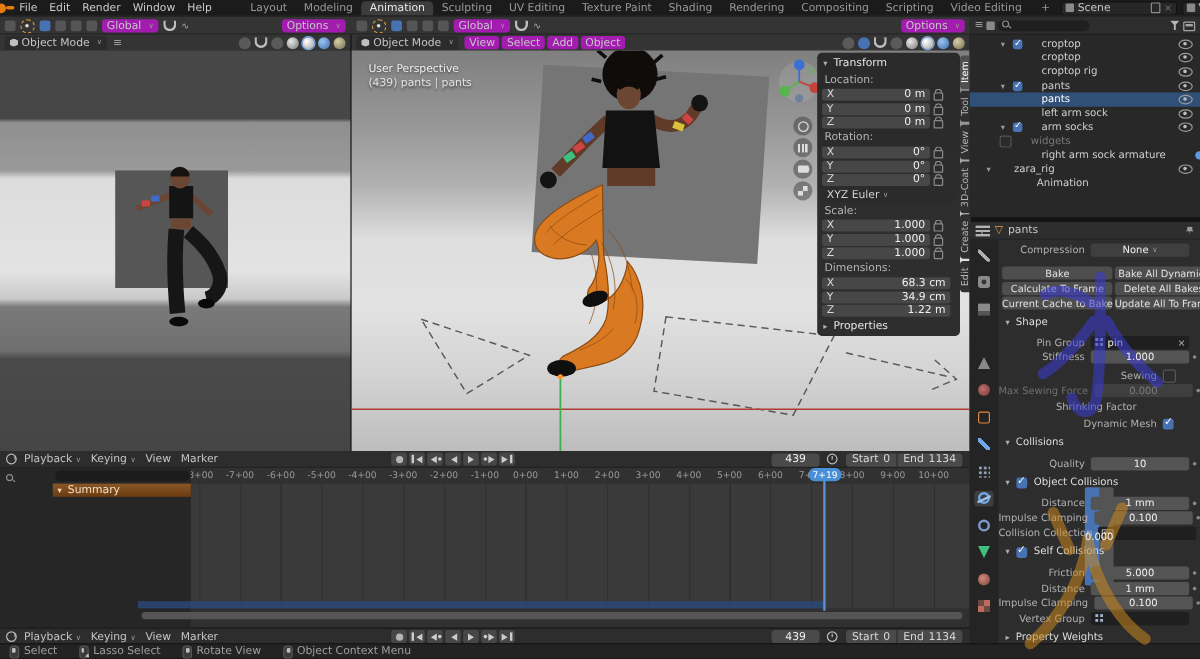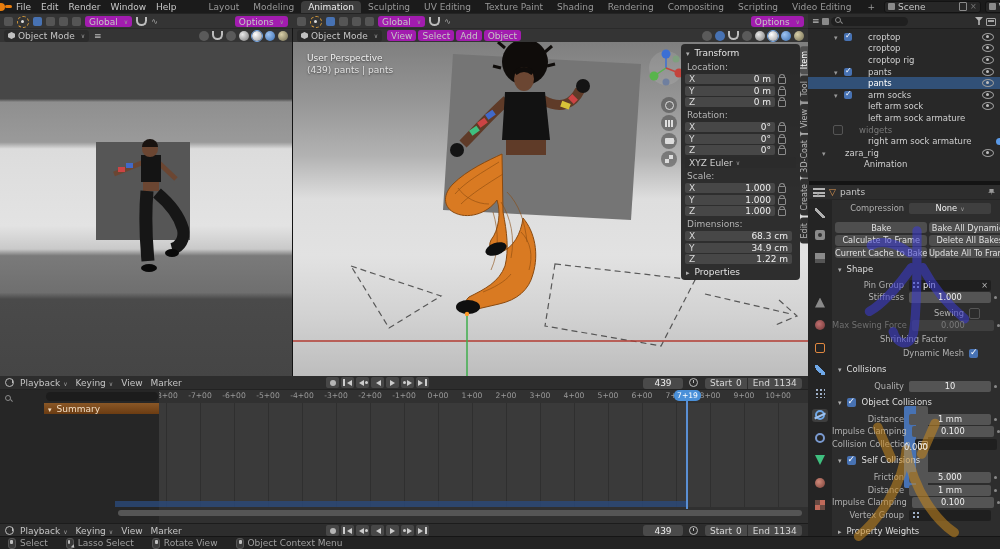--- a/index.html
+++ b/index.html
@@ -605,54 +605,42 @@
           <span class="oic"></span>
           <span class="olabel">pants</span>
           <span class="obadges">
             <i class="b1"></i>
             <i class="b2"></i>
             <i class="b3"></i>
           </span>
           <span class="oeye"></span>
         </div>
 
-        <div class="orow coll">
-          <span class="otri"></span>
-          <span class="ocb"></span>
-          <span class="oic"></span>
-          <span class="olabel">arm socks</span>
-
-          <span class="oeye"></span>
-        </div>
-
         <div class="orow mesh">
           <span class="otri"></span>
 
           <span class="oic"></span>
           <span class="olabel">left arm sock</span>
           <span class="obadges">
             <i class="b1"></i>
             <i class="b2"></i>
             <i class="b3"></i>
           </span>
           <span class="oeye"></span>
         </div>
 
-        <div class="orow armature">
+        <div class="orow coll">
           <span class="otri"></span>
-
+          <span class="ocb"></span>
           <span class="oic"></span>
-          <span class="olabel">left arm sock armature</span>
-          <span class="obadges">
-            <i class="b1"></i>
-            <i class="b2"></i>
-            <i class="b3"></i>
-          </span>
-
-        </div>
+          <span class="olabel">arm socks</span>
+
+          <span class="oeye"></span>
+        </div>
+
 
 
         <div class="orow wid">
           <span class="otri"></span>
           <span class="ocb"></span>
           <span class="oic"></span>
           <span class="olabel">widgets</span>
 
           <span class="oeye"></span>
         </div>

